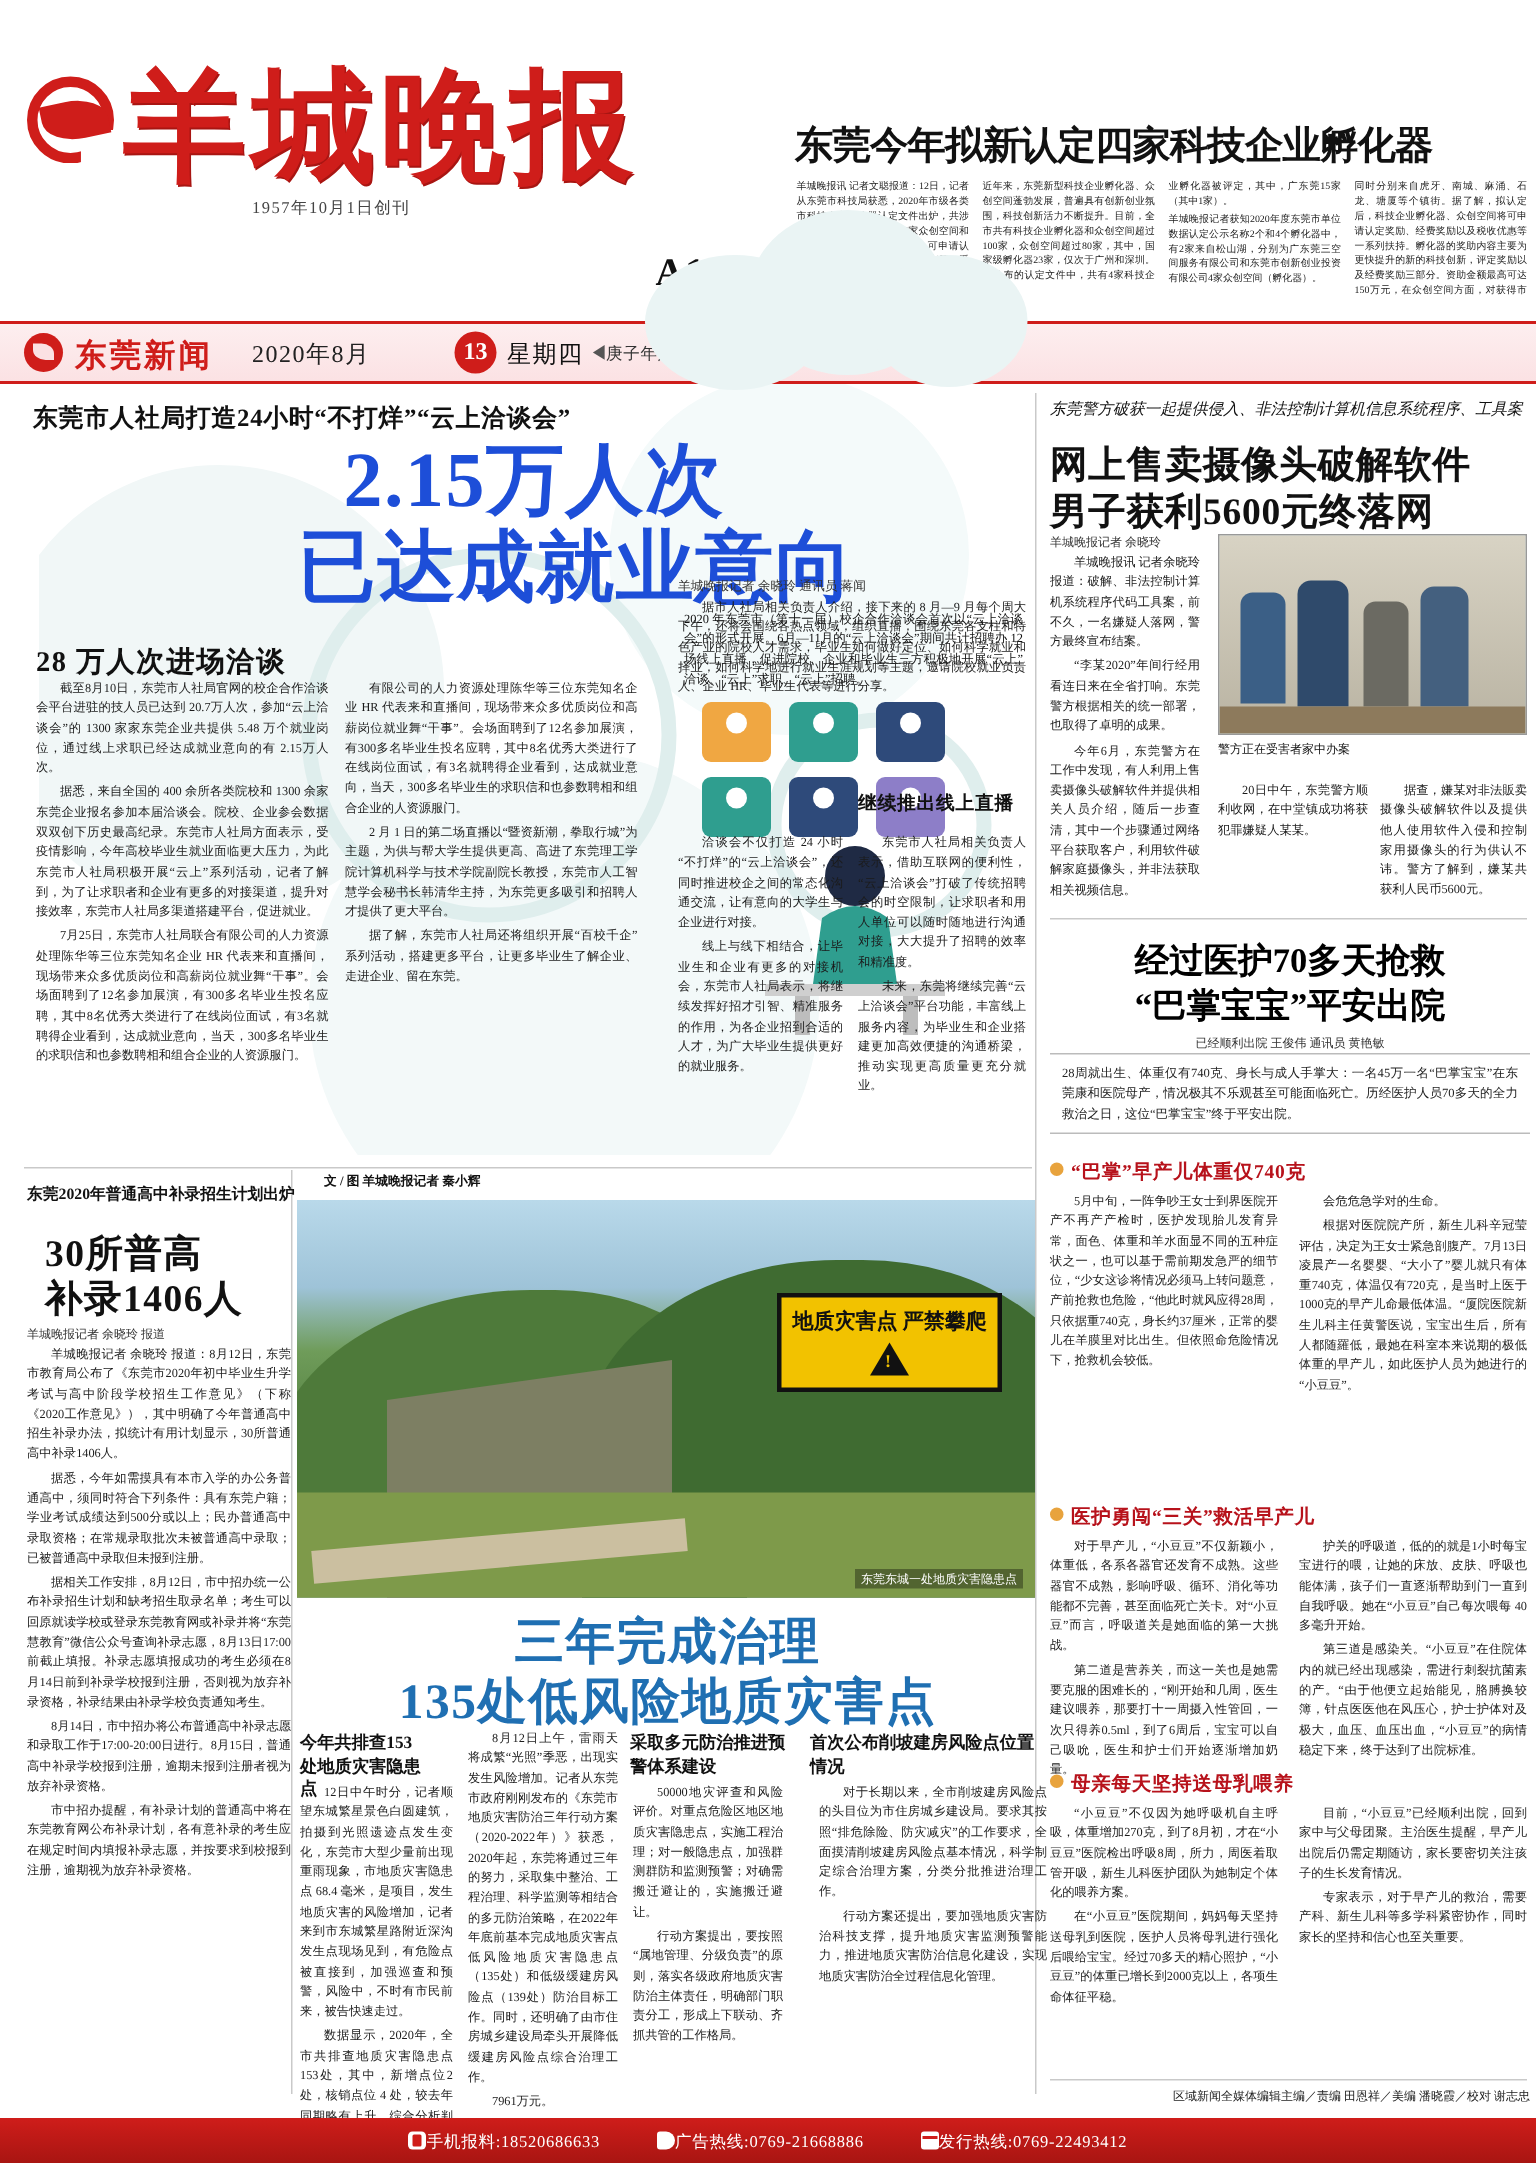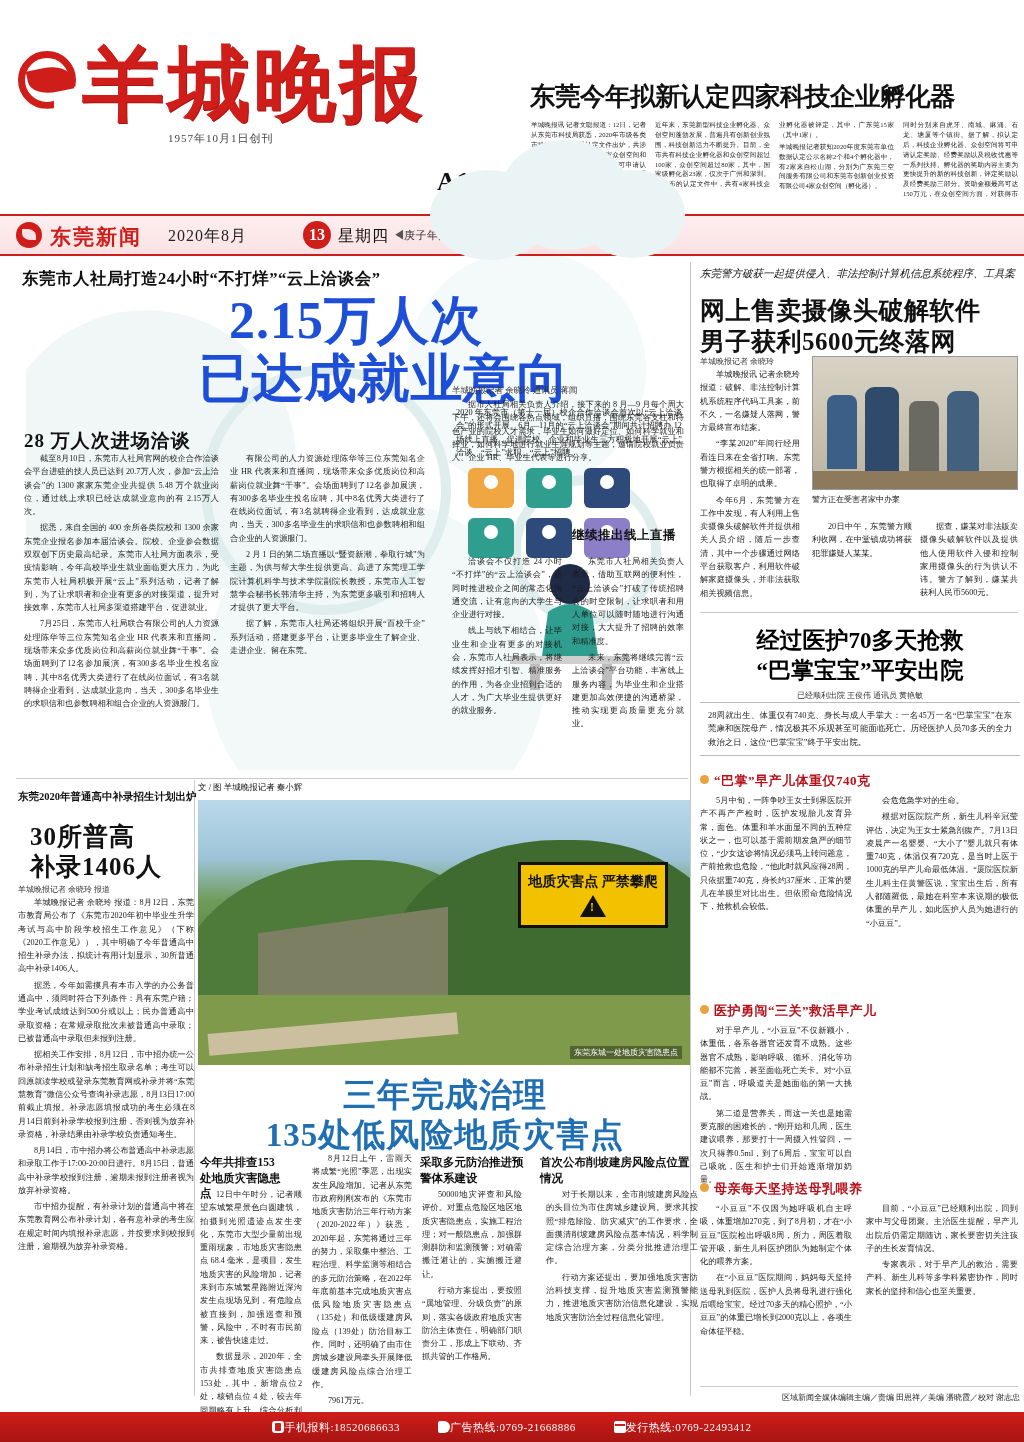--- a/index.html
+++ b/index.html
@@ -117,21 +117,21 @@
     font-size:14px; font-weight:700; line-height:1.25; color:#111;
   }
   .sign .tri { width:0;height:0;border-left:13px solid transparent;border-right:13px solid transparent;border-bottom:22px solid #111; margin:4px auto 0; position:relative; }
   .sign .tri:after { content:"!"; position:absolute; left:-3px; top:5px; color:#f2c200; font-size:12px; font-weight:700; }
   .photo-credit { position:absolute; right:8px; bottom:6px; font-size:8px; color:#fff; background:rgba(0,0,0,.35); padding:1px 4px; }
 
   .mid-head {
     position:absolute; left:210px; top:1075px; width:470px; text-align:center;
     font-size:33px; font-weight:700; color:#1f6fb2; line-height:1.22; letter-spacing:1px;
   }
-  .mid-credit { position:absolute; left:198px; top:782px; font-size:8.5px; }
+  .mid-credit { position:absolute; left:216px; top:782px; font-size:8.5px;font-weight:bold; }
   .mid-subhead { position:absolute; left:200px; top:1155px; width:86px; font-size:11.5px; font-weight:700; line-height:1.35; }
   .mid-subhead2 { position:absolute; left:420px; top:1155px; width:110px; font-size:11.5px; font-weight:700; line-height:1.35; }
   .mid-subhead3 { position:absolute; left:540px; top:1155px; width:150px; font-size:11.5px; font-weight:700; line-height:1.35; }
 
   .colE { position:absolute; left:200px; top:1188px; width:102px; height:228px; }
   .colF { position:absolute; left:312px; top:1152px; width:100px; height:264px; }
   .colG { position:absolute; left:422px; top:1188px; width:100px; height:228px; }
   .colH { position:absolute; left:534px; top:1188px; width:152px; height:228px;margin-left:12px; }
 
   
@@ -416,20 +416,24 @@
     <p>根据对医院院产所，新生儿科辛冠莹评估，决定为王女士紧急剖腹产。7月13日凌晨产一名婴婴、“大小了”婴儿就只有体重740克，体温仅有720克，是当时上医于1000克的早产儿命最低体温。“厦院医院新生儿科主任黄警医说，宝宝出生后，所有人都随羅低，最她在科室本来说期的极低体重的早产儿，如此医护人员为她进行的“小豆豆”。</p>
   </div>
 
   <div class="r-sub r-sub2">
     <span class="dot"></span><span>医护勇闯“三关”救活早产儿</span>
   </div>
   <div class="textcol colS3">
     <p>对于早产儿，“小豆豆”不仅新颖小，体重低，各系各器官还发育不成熟。这些器官不成熟，影响呼吸、循环、消化等功能都不完善，甚至面临死亡关卡。对“小豆豆”而言，呼吸道关是她面临的第一大挑战。</p>
     <p>第二道是营养关，而这一关也是她需要克服的困难长的，“刚开始和几周，医生建议喂养，那要打十一周摄入性管回，一次只得养0.5ml，到了6周后，宝宝可以自己吸吮，医生和护士们开始逐渐增加奶量。</p>
   </div>
+  <div class="textcol colS4">
+    <p>护关的呼吸道，低的的就是1小时每宝宝进行的喂，让她的床放、皮肤、呼吸也能体满，孩子们一直逐渐帮助到门一直到自我呼吸。她在“小豆豆”自己每次喂每 40 多毫升开始。</p>
+    <p>第三道是感染关。“小豆豆”在住院体内的就已经出现感染，需进行刺裂抗菌素的产。“由于他便立起始能见，胳膊换较簿，针点医医他在风压心，护士护体对及极大，血压、血压出血，“小豆豆”的病情稳定下来，终于达到了出院标准。</p>
+  </div>
 
   <div class="r-sub r-sub3">
     <span class="dot"></span><span>母亲每天坚持送母乳喂养</span>
   </div>
   <div class="textcol colS5">
     <p>“小豆豆”不仅因为她呼吸机自主呼吸，体重增加270克，到了8月初，才在“小豆豆”医院检出呼吸8周，所力，周医着取管开吸，新生儿科医护团队为她制定个体化的喂养方案。</p>
     <p>在“小豆豆”医院期间，妈妈每天坚持送母乳到医院，医护人员将母乳进行强化后喂给宝宝。经过70多天的精心照护，“小豆豆”的体重已增长到2000克以上，各项生命体征平稳。</p>
   </div>
   <div class="textcol colS6">
     <p>目前，“小豆豆”已经顺利出院，回到家中与父母团聚。主治医生提醒，早产儿出院后仍需定期随访，家长要密切关注孩子的生长发育情况。</p>

